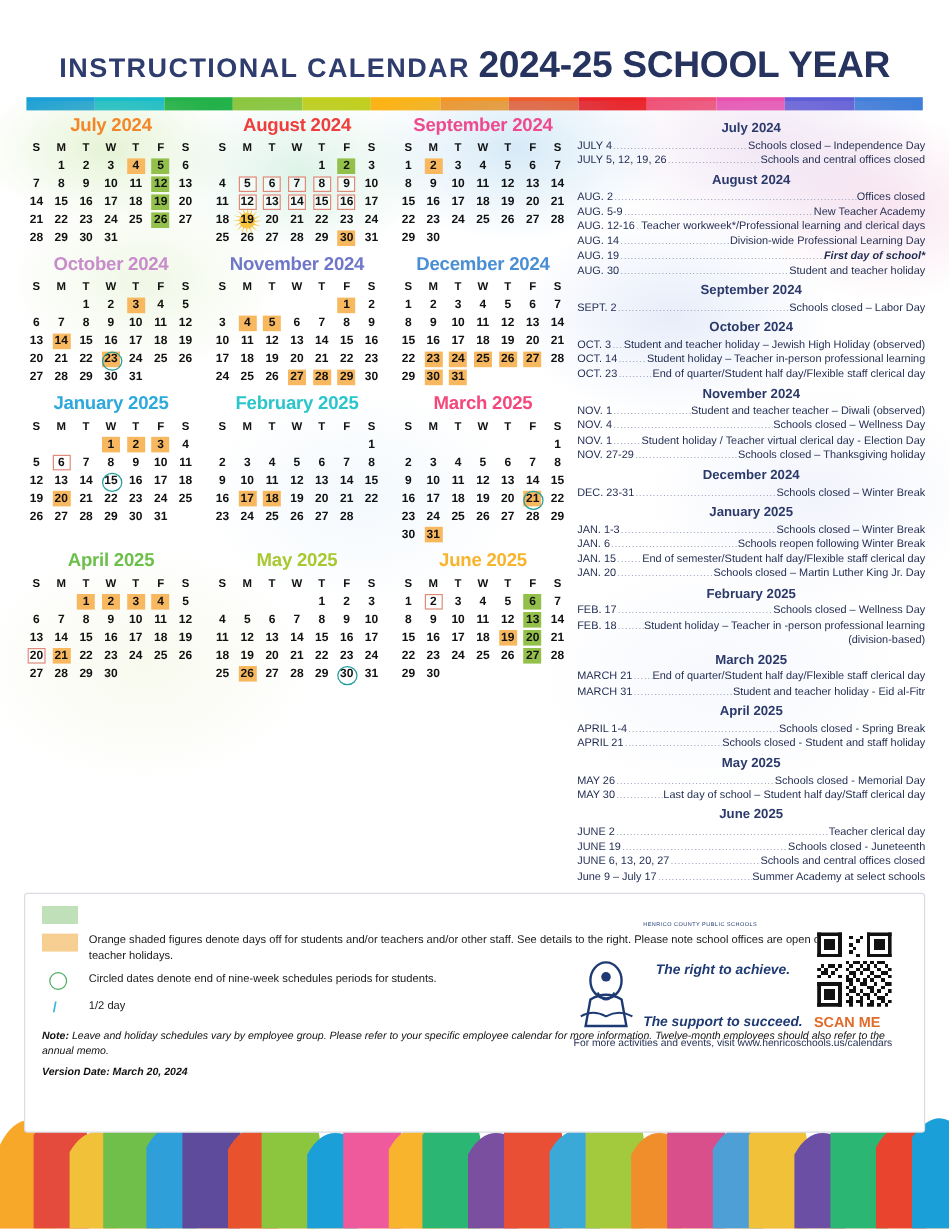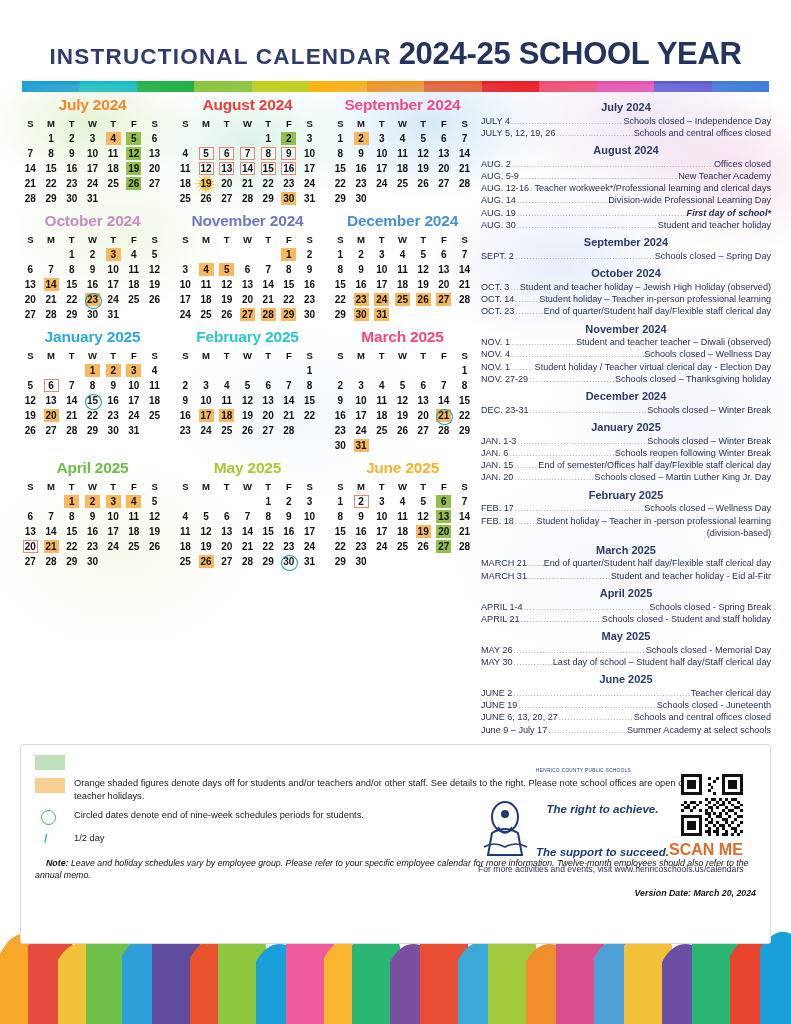--- a/index.html
+++ b/index.html
@@ -181,41 +181,41 @@
     position: absolute; left: 6px; top: 0;
     width: 15px; height: 15px; border: 1.6px solid #4aab5a; border-radius: 50%;
   }
   .sw-half { position: relative; background: none; }
   .sw-half i {
     position: absolute; left: 9px; top: -1px;
     font-style: normal; font-size: 12px; color: #3db7d8; font-weight: bold;
   }
   .leg-text { font-size: 9.3px; color: #1a1a1a; line-height: 1.36; }
   .leg-note { display: flex; margin-top: 10px; }
-  .leg-note b { font-style: italic; margin-left: 11px; }
+  .leg-note b { font-style: italic; }
   .leg-note .ntext { font-size: 8.8px; font-style: italic; color: #111; line-height: 1.35; }
-  .version { text-align: right; font-size: 8.8px; font-style: italic; font-weight: bold; color: #111; margin-top: 6px;}
+  .version { text-align: left; font-size: 8.8px; font-style: italic; font-weight: bold; color: #111; margin-top: 6px;}
 
   
   .logo-area {
     position: absolute;
     left: 478px; bottom: 150px;
     width: 300px;
     z-index: 4;
   }
   .hcps-wrap { display: flex; align-items: flex-end; }
   .hcps-text { margin-left: 2px; }
   .hcps-big {
     font-size: 36px; font-weight: bold; color: #1e3a74;
     letter-spacing: -1px; line-height: .95;
   }
   .hcps-sub { font-size: 4.6px; color: #1e3a74; letter-spacing: .4px; }
   .hcps-tag { font-size: 11.5px; font-weight: bold; font-style: italic; color: #1e3a74; line-height: 1.15; text-align: center; margin-top: 30px;}
   .qr { width: 62px; height: 62px; margin-left: 12px; }
-  .scanme { font-size: 16px; font-weight: bold; color: #e06b2a; text-align: center; margin-top: 1px;}
+  .scanme { font-size: 12px; font-weight: bold; color: #e06b2a; text-align: center; margin-top: 1px;}
   .foot-link { font-size: 8.6px; color: #1f2a50; margin-top: 5px; }
 
   
   .band {
     position: absolute; left: 0; bottom: 0; width: 791px; height: 140px;
     overflow: hidden;
   }
 </style>
 </head>
 <body>
@@ -1078,21 +1078,21 @@
       </div>
       <div class="ev">
         <span class="lbl">AUG. 30</span>
         <span class="dots">..........................................................................................</span>
         <span class="val">Student and teacher holiday</span>
       </div>
       <div class="list-month">September 2024</div>
       <div class="ev">
         <span class="lbl">SEPT. 2</span>
         <span class="dots">..........................................................................................</span>
-        <span class="val">Schools closed – Spring Day</span>
+        <span class="val">Schools closed – Labor Day</span>
       </div>
       <div class="list-month">October 2024</div>
       <div class="ev">
         <span class="lbl">OCT. 3</span>
         <span class="dots">..........................................................................................</span>
         <span class="val">Student and teacher holiday – Jewish High Holiday (observed)</span>
       </div>
       <div class="ev">
         <span class="lbl">OCT. 14</span>
         <span class="dots">..........................................................................................</span>
@@ -1137,21 +1137,21 @@
         <span class="val">Schools closed – Winter Break</span>
       </div>
       <div class="ev">
         <span class="lbl">JAN. 6</span>
         <span class="dots">..........................................................................................</span>
         <span class="val">Schools reopen following Winter Break</span>
       </div>
       <div class="ev">
         <span class="lbl">JAN. 15</span>
         <span class="dots">..........................................................................................</span>
-        <span class="val">End of semester/Offices half day/Flexible staff clerical day</span>
+        <span class="val">End of semester/Student half day/Flexible staff clerical day</span>
       </div>
       <div class="ev">
         <span class="lbl">JAN. 20</span>
         <span class="dots">..........................................................................................</span>
         <span class="val">Schools closed – Martin Luther King Jr. Day</span>
       </div>
       <div class="list-month">February 2025</div>
       <div class="ev">
         <span class="lbl">FEB. 17</span>
         <span class="dots">..........................................................................................</span>

